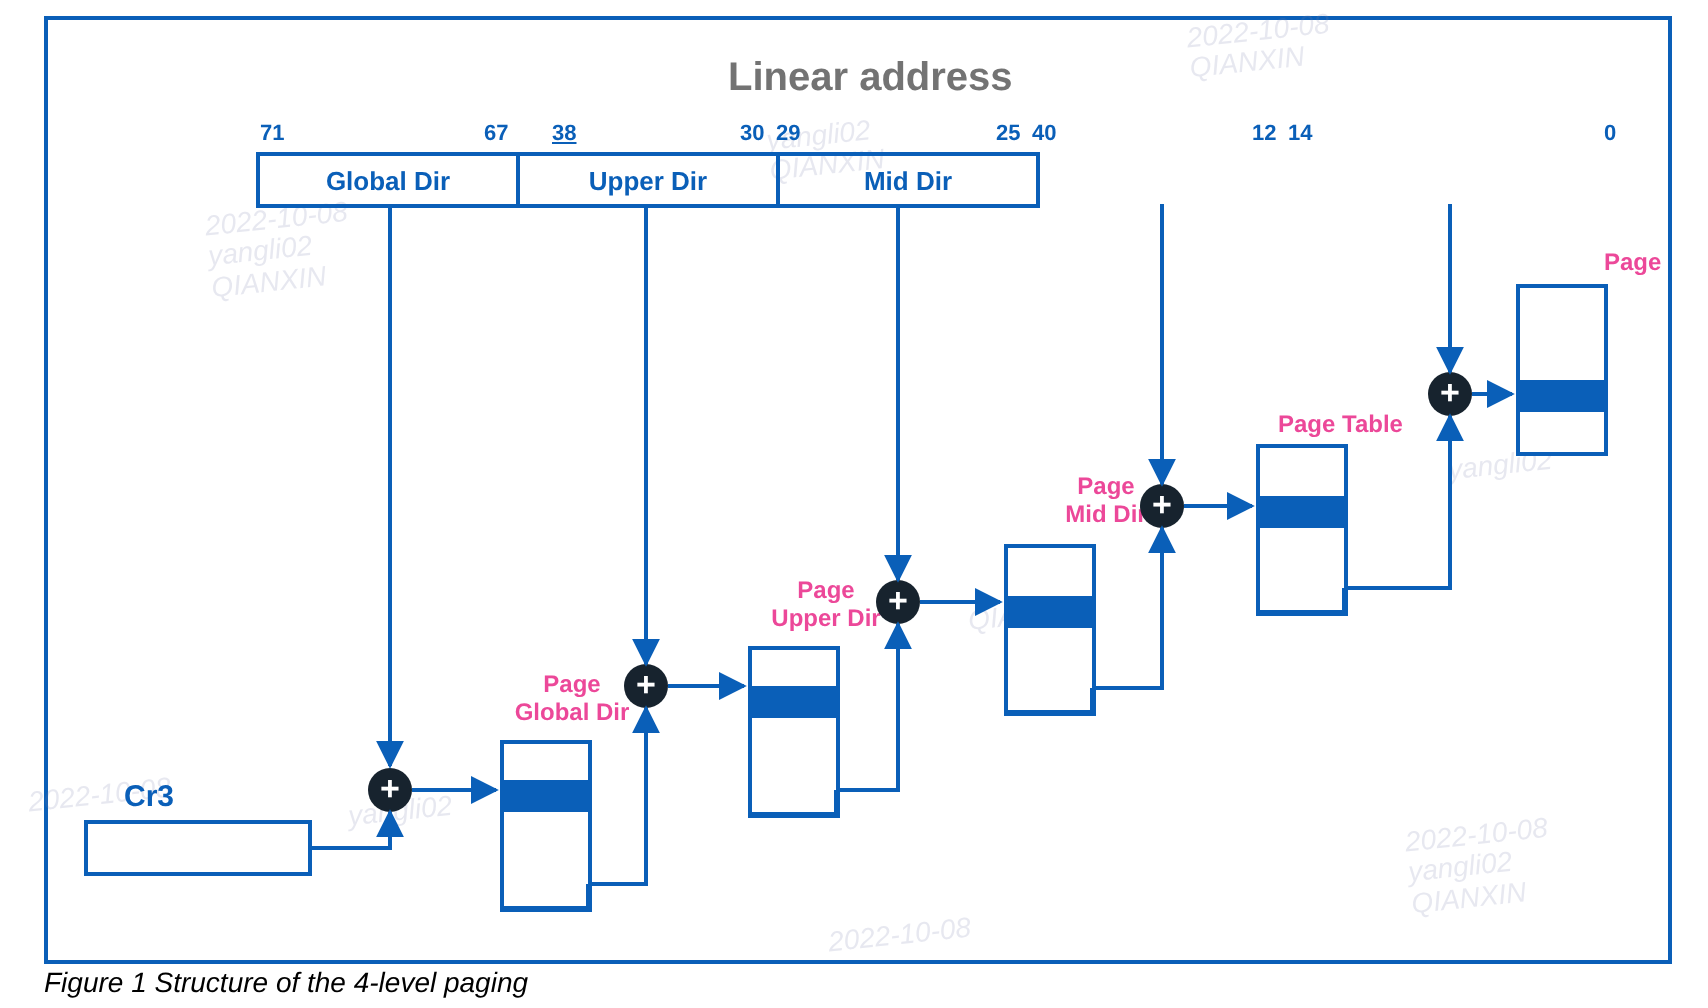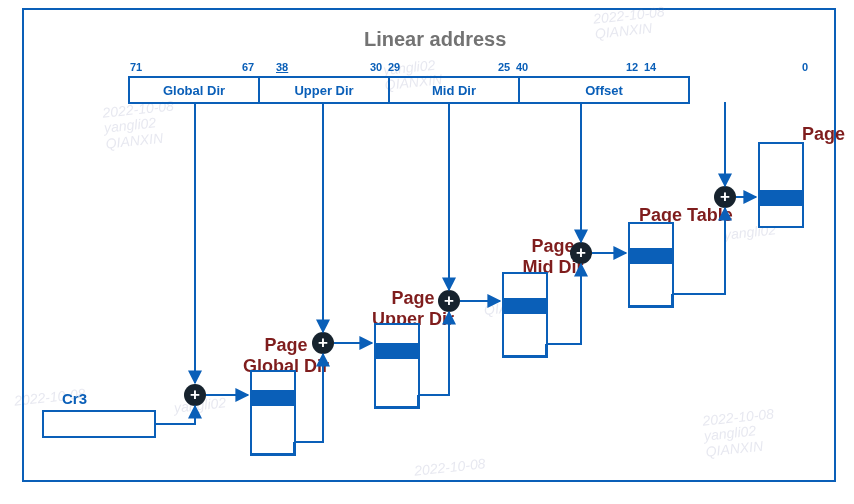--- a/index.html
+++ b/index.html
@@ -71,23 +71,23 @@
   }
   .tbl .slot {
     position: absolute;
     left: 0;
     width: 100%;
     height: 16px;
     background: #0a5fb8;
   }
   .tbl-label {
     position: absolute;
-    color: #7f1d1d;
-    font-weight: bold;
-    font-size: 18px;
+    color: #ec4899;
+    font-weight: bold;
+    font-size: 12px;
     text-align: center;
     white-space: nowrap;
     padding-left: 32px;
   }
   .cr3 {
     position: absolute;
     border: 2px solid #0a5fb8;
     color: #0a5fb8;
     font-weight: bold;
     font-size: 14px;
@@ -178,21 +178,20 @@
     <div class="bitnum" style="left:474px;">25</div>
     <div class="bitnum" style="left:492px;">40</div>
     <div class="bitnum" style="left:602px;">12</div>
     <div class="bitnum" style="left:620px;">14</div>
     <div class="bitnum" style="left:778px;">0</div>
 
     <div class="bitbar">
       <div class="bitcell" style="width:128px">Global Dir</div>
       <div class="bitcell" style="width:128px">Upper Dir</div>
       <div class="bitcell" style="width:128px">Mid Dir</div>
-      <div class="bitcell" style="width:168px">Offset</div>
     </div>
 
     <div class="cr3-label" style="left:38px; top:380px;">Cr3</div>
     <div class="cr3" style="left:18px; top:400px; width:110px; height:24px;"></div>
 
     <div class="tbl-label" style="left:185px; top:325px; text-align:center; width:90px; white-space:pre-line;">Page
 Global Dir</div>
     <div class="tbl" style="left:226px; top:360px;">
       <div class="slot" style="top:18px;"></div>
     </div>
@@ -259,13 +258,14 @@
 
         <line x1="270" y1="444" x2="270" y2="432"></line>
         <line x1="394" y1="397" x2="394" y2="385"></line>
         <line x1="522" y1="346" x2="522" y2="334"></line>
         <line x1="648" y1="296" x2="648" y2="284"></line>
       </g>
     </svg>
 
   </div>
 
+  <div class="caption">Figure 1   Structure of the 4-level paging</div>
 </div>
 
 </body></html>

